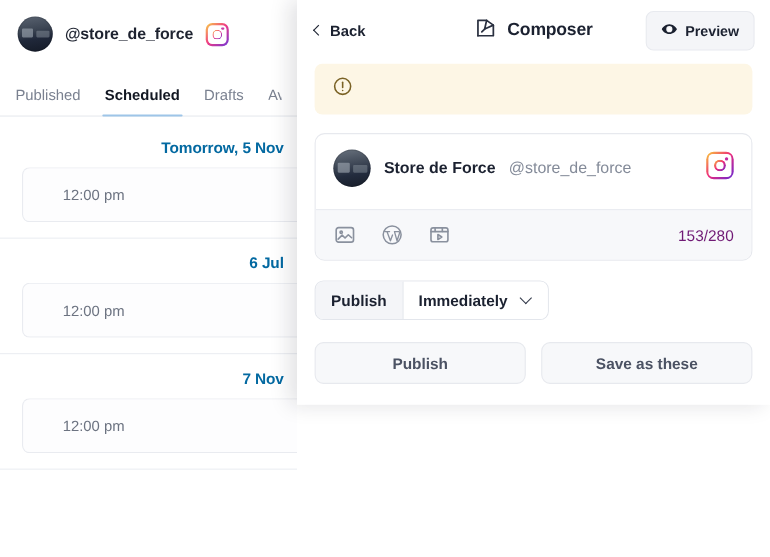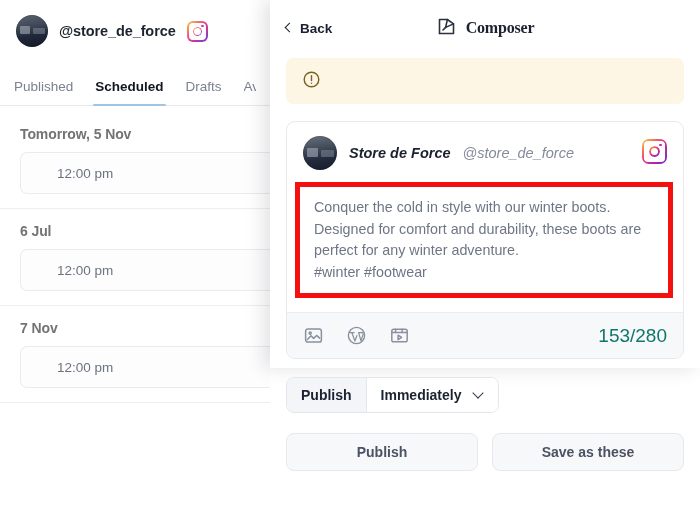--- a/index.html
+++ b/index.html
@@ -86,26 +86,26 @@
   .tab.active { color: #121722; font-weight: 700; }
   .tab.active::after {
     content: ""; position: absolute; left: -2px; right: -2px; bottom: -1px;
     height: 2.5px; background: #9ec5e8; border-radius: 2px;
   }
   .tab.clipped { overflow: hidden; }
 
   .schedule-list { flex: 1; overflow: hidden; padding-top: 6px; }
   .day-group { padding: 0 0 0 0; }
   .day-label {
-    font-size: 14px; font-weight: 700; color: #737373;
-    padding: 14px 12px 10px 20px; letter-spacing: -.1px;
+    font-size: 14px; font-weight: 700; color: #0369a1;
+    padding: 14px 12px 10px 20px; letter-spacing: -.1px; text-align: right;
   }
   .slot-card {
     margin-left: 20px;
-    height: 42px;
+    height: 50px;
     background: #fdfdfe;
     border: 1px solid #e9ebf0;
     border-right: none;
     border-radius: 7px 0 0 7px;
     display: flex; align-items: center;
     padding-left: 36px;
     cursor: pointer;
   }
   .slot-time { font-size: 13.5px; color: #6c7381; }
   .day-divider { height: 1px; background: #eceef2; margin: 14px 0 0 0; }
@@ -133,21 +133,21 @@
   .chev-left {
     width: 7px; height: 7px; border-left: 1.6px solid #1b2130;
     border-bottom: 1.6px solid #1b2130; transform: rotate(45deg);
     display: inline-block; margin-top: -1px;
   }
   .composer-title-wrap {
     position: absolute; left: 0; right: 0; top: 0; height: 56px;
     display: flex; align-items: center; justify-content: center; gap: 9px;
     pointer-events: none;
   }
-  .composer-title { font-size: 16px; font-weight: 700; color: #1b2130; letter-spacing: -.2px; font-family: Liberation Serif, serif; }
+  .composer-title { font-size: 16px; font-weight: 700; color: #1b2130; letter-spacing: -.2px; }
   .preview-btn {
     margin-left: auto;
     display: flex; align-items: center; gap: 7px;
     background: #f4f5f8; border: 1px solid #e8eaef;
     border-radius: 7px; padding: 8px 13px;
     font-size: 13px; font-weight: 700; color: #1b2130;
     cursor: pointer; z-index: 2;
   }
 
   .alert-bar {
@@ -165,21 +165,20 @@
     margin: 17px 16px 0 16px;
     border: 1px solid #e7e9ee;
     border-radius: 9px;
     background: #fff;
     flex: none;
     overflow: hidden;
   }
   .post-head {
     display: flex; align-items: center; gap: 12px;
     padding: 14px 16px 6px 16px;
-    font-style: italic;
   }
   .post-avatar {
     width: 34px; height: 34px; border-radius: 50%; flex: none;
     background: linear-gradient(170deg,#6a737f 0%,#454e5c 35%,#232c3e 65%,#161c28 100%);
     position: relative; overflow: hidden;
     box-shadow: inset 0 0 0 1px rgba(0,0,0,.12);
   }
   .post-avatar::before {
     content:""; position:absolute; left:4px; top:12px; width:11px; height:9px;
     background:#a3abb5; opacity:.6; border-radius:1px;
@@ -211,21 +210,21 @@
 
   .post-toolbar {
     border-top: 1px solid #eaecf1;
     background: #f7f8fa;
     height: 46px;
     display: flex; align-items: center;
     padding: 0 16px; gap: 22px;
     margin-top: 14px;
   }
   .tool-icon { width: 21px; height: 21px; color: #8a919e; cursor: pointer; display:block; }
-  .char-count { margin-left: auto; font-size: 19px; color: #0f766e; font-weight: 400; }
+  .char-count { margin-left: auto; font-size: 14px; color: #701a75; font-weight: 400; }
 
   .publish-row {
     display: flex; margin: 18px 16px 0 16px; flex: none;
   }
   .pill {
     display: flex; align-items: stretch;
     border: 1px solid #e3e6ec; border-radius: 8px; overflow: hidden;
     background: #fff;
   }
   .pill-label {
@@ -323,20 +322,29 @@
           <svg width="21" height="21" viewBox="0 0 24 24" fill="none" stroke="#2a3040" stroke-width="1.8" stroke-linecap="round" stroke-linejoin="round">
             <path d="M4 20h16V9"></path>
             <path d="M4 20V4h9"></path>
             <path d="M13 4l7 5-9 4z"></path>
             <path d="M11 13l-3 3"></path>
           </svg>
         </span>
         <span class="composer-title">Composer</span>
       </div>
 
+      <div class="preview-btn">
+        <span>
+          <svg width="15" height="15" viewBox="0 0 24 24" fill="#1b2130">
+            <path d="M12 5C6.5 5 2.4 9.1 1 12c1.4 2.9 5.5 7 11 7s9.6-4.1 11-7c-1.4-2.9-5.5-7-11-7zm0 11.5A4.5 4.5 0 1 1 12 7.5a4.5 4.5 0 0 1 0 9z"></path>
+            <circle cx="12" cy="12" r="2.4" fill="#fff"></circle>
+          </svg>
+        </span>
+        <span>Preview</span>
+      </div>
     </div>
 
     <div class="alert-bar">
       <span>
         <svg width="19" height="19" viewBox="0 0 24 24" fill="none" stroke="#7a6225" stroke-width="1.8" stroke-linecap="round">
           <circle cx="12" cy="12" r="9.2"></circle>
           <path d="M12 7.2v6"></path>
           <circle cx="12" cy="16.7" r="0.9" fill="#7a6225" stroke="none"></circle>
         </svg>
       </span>
@@ -350,26 +358,20 @@
         <span class="post-handle">@store_de_force</span>
         <span class="post-ig">
           <span class="ig-icon big">
             <span class="ig-inner"></span>
             <span class="ig-ring"></span>
             <span class="ig-dot"></span>
           </span>
         </span>
       </div>
 
-      <div class="post-body-wrap">
-        <div class="redbox">
-          <div class="post-text">Conquer the cold in style with our winter boots. Designed for comfort and durability, these boots are perfect for any winter adventure.
-#winter #footwear</div>
-        </div>
-      </div>
 
       <div class="post-toolbar">
         <span>
           <svg class="tool-icon" viewBox="0 0 24 24" fill="none" stroke="currentColor" stroke-width="1.7" stroke-linecap="round" stroke-linejoin="round">
             <rect x="3" y="4.5" width="18" height="15" rx="2.5"></rect>
             <circle cx="8.2" cy="9.3" r="1.2"></circle>
             <path d="M5 16.5l4.2-4.2 3 3 3.4-3.4L19 15"></path>
           </svg>
         </span>
         <span>

